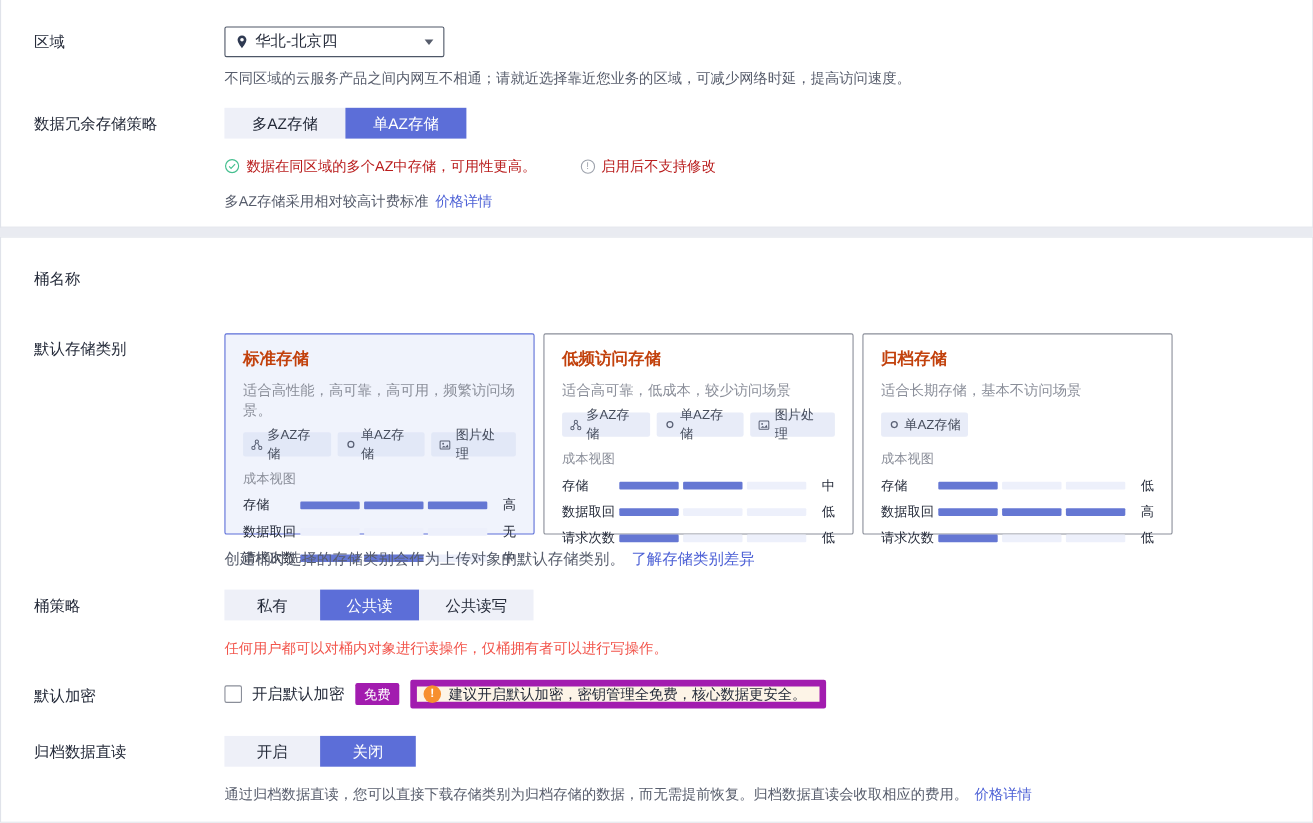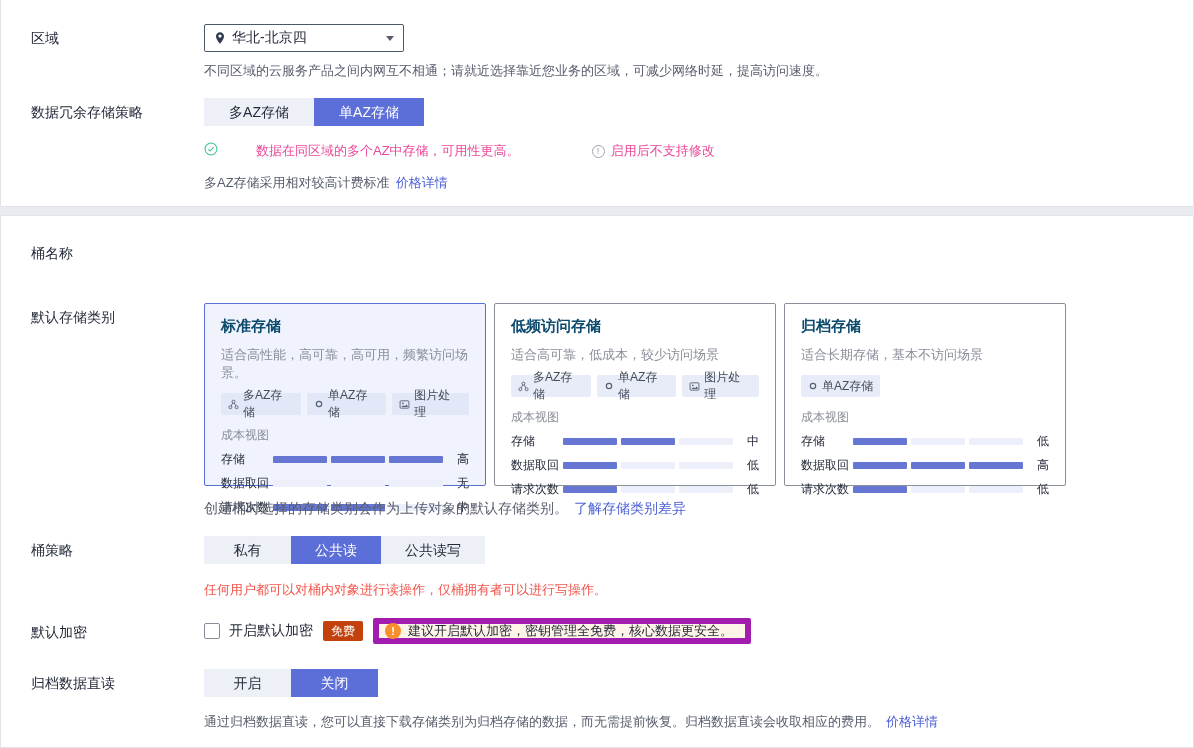--- a/index.html
+++ b/index.html
@@ -30,40 +30,40 @@
   .helper { margin-top:10px; font-size:13px; color:#575d6c; }
 
   
   .btn-group { display:flex; }
   .seg-btn { height:28px; line-height:28px; text-align:center; background:#eef0f8; border:none;
              font-size:14px; color:#252b3a; cursor:pointer; font-family:inherit; padding:0 24px; }
   .seg-btn.active { background:#5c6ed8; color:#fff; }
   .w110 .seg-btn { width:110px; padding:0; }
   .w87 .seg-btn { min-width:87px; }
 
-  .note-line { margin-top:16px; display:flex; align-items:flex-start; font-size:13px; color:#ec4899;gap:32px; }
+  .note-line { margin-top:16px; display:flex; align-items:center; font-size:13px; color:#b91c1c; }
   .note-line .txt { margin-left:6px; }
   .note-info { margin-left:40px; display:flex; align-items:center; }
   .price-line { margin-top:14px; font-size:13px; color:#575d6c; }
   a.link { color:#4d61d6; text-decoration:none; margin-left:6px; cursor:pointer; }
 
   .icon-info { width:13px; height:13px; flex:none; border:1px solid #9da2ac; border-radius:50%;
                display:inline-flex; align-items:center; justify-content:center;
                font-size:9px; line-height:1; color:#9da2ac; font-style:normal; }
   .icon-info::before { content:"!"; }
 
   .hints { display:flex; gap:48px; margin-top:12px; font-size:13px; color:#575d6c; }
   .hint-item { display:inline-flex; align-items:center; gap:5px; }
 
   
   .cards { display:flex; gap:8px; }
   .card { width:282px; height:183px; border:1px solid #8a8e99; border-radius:2px; background:#fff;
           padding:13px 16px; cursor:pointer; }
   .card.selected { border-color:#5c6ed8; background:#f0f3fc; }
-  .card-title { font-size:15px; font-weight:bold; color:#0c4a6e; }
+  .card-title { font-size:15px; font-weight:bold; color:#c2410c; }
   .card-desc { margin-top:10px; font-size:13px; color:#8a8e99; }
   .card-tags { margin-top:11px; display:flex; gap:6px; height:22px; }
   .tag { background:#e8ecf8; border-radius:2px; padding:0 7px; font-size:12px; color:#454c5c;
          display:inline-flex; align-items:center; gap:4px; }
   .card.selected .tag { background:#e2e8f7; }
   .cost-view-label { margin-top:12px; font-size:12px; color:#8a8e99; }
   .cost-row { display:flex; align-items:center; margin-top:7px; }
   .cost-label { width:52px; flex:none; font-size:12px; color:#252b3a; }
   .cost-bars { display:flex; gap:4px; flex:1; }
   .seg { height:7px; flex:1; border-radius:1px; background:#edf0fb; }
@@ -71,21 +71,21 @@
   .cost-level { width:26px; flex:none; text-align:right; font-size:12px; color:#252b3a; }
 
   .class-note { margin-top:14px; font-size:14px; color:#575d6c; }
   .policy-warning { margin-top:17px; font-size:13px; color:#f2554c; }
 
   
   .enc-line { display:flex; align-items:center; height:26px; }
   .checkbox { width:16px; height:16px; border:1px solid #8a8e99; border-radius:2px; background:#fff;
               cursor:pointer; flex:none; }
   .enc-label { margin-left:9px; font-size:14px; color:#252b3a; cursor:pointer; }
-  .badge { margin-left:10px; background:#c2410c; color:#fff; font-size:12px; line-height:20px;
+  .badge { margin-left:10px; background:#a21caf; color:#fff; font-size:12px; line-height:20px;
            padding:0 8px; border-radius:2px; }
   .warn-box { margin-left:10px; background:#fdf4e7; border:6px solid #a21caf; border-radius:2px;
               height:26px; display:flex; align-items:center; padding:0 12px 0 6px; font-size:13px; color:#252b3a; }
   .icon-warn { width:16px; height:16px; flex:none; background:#f78f2e; border-radius:50%; color:#fff;
                display:inline-flex; align-items:center; justify-content:center; font-size:11px;
                font-weight:bold; margin-right:7px; font-style:normal; }
   .icon-warn::before { content:"!"; }
 
   .archive-help { margin-top:16px; font-size:13px; color:#575d6c; }
 </style>

